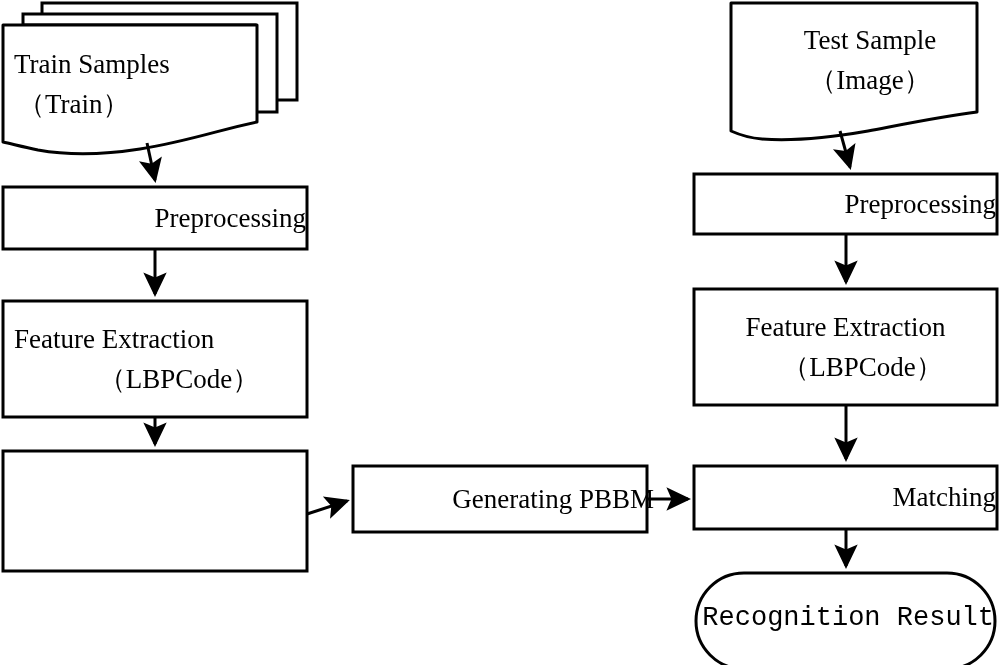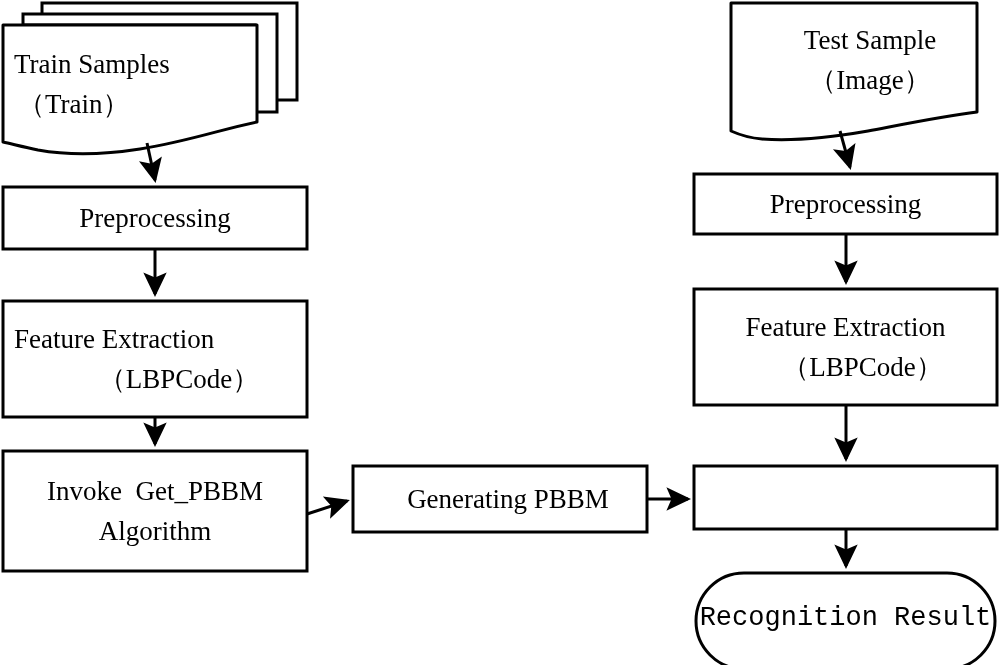--- a/index.html
+++ b/index.html
@@ -20,21 +20,21 @@
     position: absolute;
     left: 0;
     top: 0;
     width: 1000px;
     height: 665px;
   }
   .node-label {
     position: absolute;
     display: flex;
     flex-direction: column;
-    align-items: center;
+    align-items: flex-end;
     justify-content: center;
     color: #000000;
     font-family: "Liberation Serif", "DejaVu Serif", serif;
     font-size: 27px;
     line-height: 1.42;
     text-align: center;
     white-space: pre;
     pointer-events: none;
   }
   .node-label .line2 {
@@ -146,36 +146,35 @@
 
   <div class="node-label lbl-prep-left">
     <span class="line1">Preprocessing</span>
   </div>
 
   <div class="node-label lbl-feat-left">
     <span class="line1">Feature Extraction</span>
     <span class="line2">（LBPCode）</span>
   </div>
 
-  <div class="node-label lbl-invoke">
-    <span class="line1">Invoke  Get_PBBM</span>
-    <span class="line2">Algorithm</span>
-  </div>
 
   <div class="node-label lbl-gen">
     <span class="line1">Generating PBBM</span>
   </div>
 
   <div class="node-label lbl-prep-right">
     <span class="line1">Preprocessing</span>
   </div>
 
   <div class="node-label lbl-feat-right">
     <span class="line1">Feature Extraction</span>
     <span class="line2">（LBPCode）</span>
   </div>
 
+  <div class="node-label lbl-match">
+    <span class="line1">Matching</span>
+  </div>
 
   <div class="node-label lbl-result">
     <span class="line1">Recognition Result</span>
   </div>
 
 </div>
 
 </body></html>

